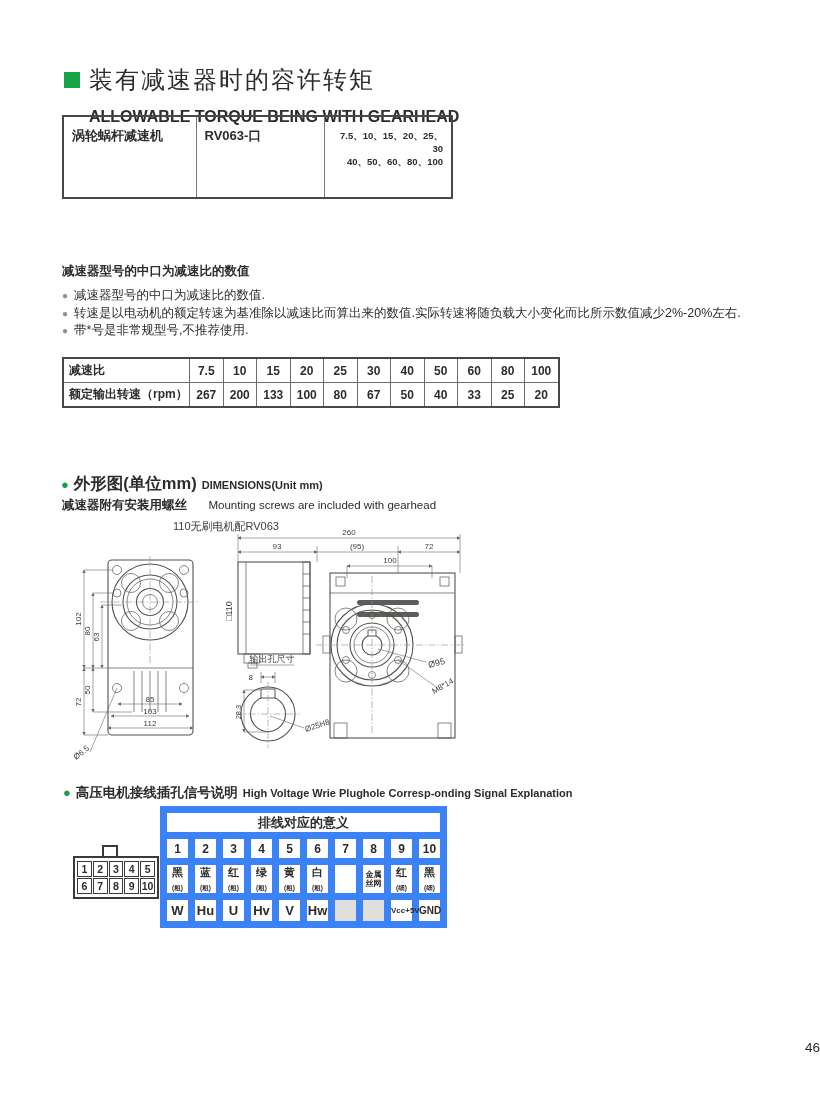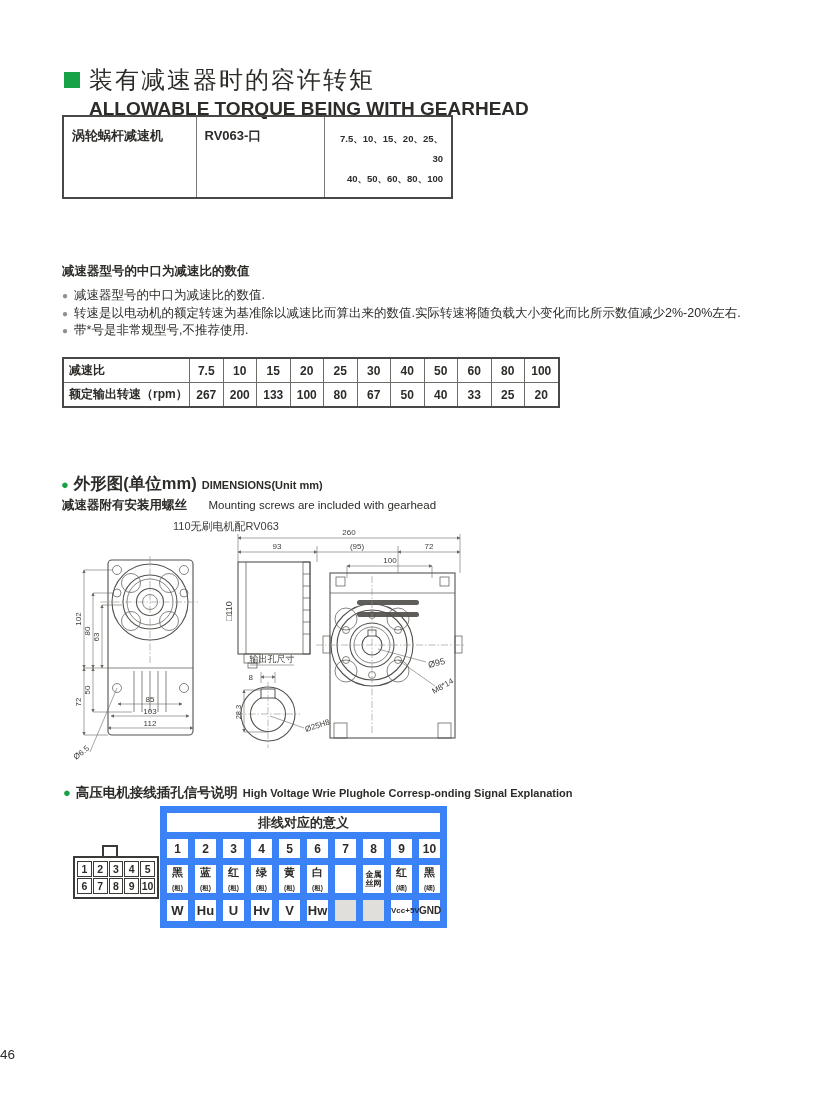--- a/index.html
+++ b/index.html
@@ -5,30 +5,30 @@
   :root { --accent:#17a345; --ink:#2e2c29; --bdark:#4a4846; --bmid:#7b7975; }
   html,body { margin:0; padding:0; background:#fff; }
   .page { position:relative; width:820px; height:1104px; background:#fff;
           font-family:"Liberation Sans", sans-serif; color:var(--ink); overflow:hidden; }
 
   
   .title-block { position:absolute; left:64px; top:64px; }
   .title-row { display:flex; align-items:center; gap:9px; }
   .green-sq { width:16px; height:16px; background:var(--accent); }
   .title-cn { font-size:24px; font-weight:normal; letter-spacing:2px; }
-  .title-en { margin-left:25px; font-size:19px; font-weight:bold; margin-top:2px; }
+  .title-en { margin-left:25px; font-size:16px; font-weight:bold; margin-top:12px; }
 
   
   table { border-collapse:collapse; table-layout:fixed; }
   .t1 { position:absolute; left:62px; top:115px; width:389px; border:2px solid var(--bdark); }
   .t1 th, .t1 td { border:1px solid var(--bmid); padding:0 8px; }
   .t1 th { height:46px; background:#e9e8e4; font-size:12.5px; font-weight:bold; text-align:left; }
   .t1 th.right { text-align:right; }
   .t1 td { height:68px; vertical-align:top; padding-top:10px; font-weight:bold; font-size:13px; }
-  .t1 td.ratios { font-size:9.5px; text-align:right; line-height:20px; padding-top:12px; }
+  .t1 td.ratios { font-size:9.5px; text-align:right; line-height:13px; padding-top:12px; }
 
   .footnote { position:absolute; left:62px; top:239px; font-size:12.5px; font-weight:bold;margin-top:24px; }
 
   .notes { position:absolute; left:62px; top:287px; }
   .note-line { display:flex; align-items:baseline; gap:6px; font-size:12.5px; line-height:17.5px; white-space:nowrap; }
   .note-bullet { color:#918f8a; font-size:10px; }
 
   
   .t2 { position:absolute; left:62px; top:357px; border:2px solid var(--bdark); }
   .t2 td { border:1px solid #6e6c67; height:23px; font-size:12px; font-weight:bold; text-align:center; padding:0; }
@@ -70,21 +70,21 @@
   .t3 .nrow td { height:19px; font-size:12px; font-weight:bold; width:28.7px; }
   .t3 .crow td { height:26px; font-size:11px; font-weight:bold; }
   .t3 .crow .cnote { font-size:6.5px; }
   .t3 .crow td.mesh { font-size:8px; line-height:9px; }
   .t3 .crow td.mesh .cmain { display:inline-block; width:17px; word-break:break-all; }
   .t3 .srow td { height:21px; font-size:13px; font-weight:bold; }
   .t3 .srow td.shade { background:#e0dfdb; }
   .t3 .srow td.small { font-size:8px; }
   .t3 .srow td.gnd { font-size:10px; }
 
-  .page-num { position:absolute; left:0; right:0; top:1040px; text-align:left; font-size:13.5px;margin-top:7px; }
+  .page-num { position:absolute; left:0; right:0; top:1040px; text-align:right; font-size:13.5px; }
 </style>
 </head>
 <body>
 
 <div class="page">
 
   <div class="title-block">
     <div class="title-row">
       <span class="green-sq"></span>
       <span class="title-cn">装有减速器时的容许转矩</span>

